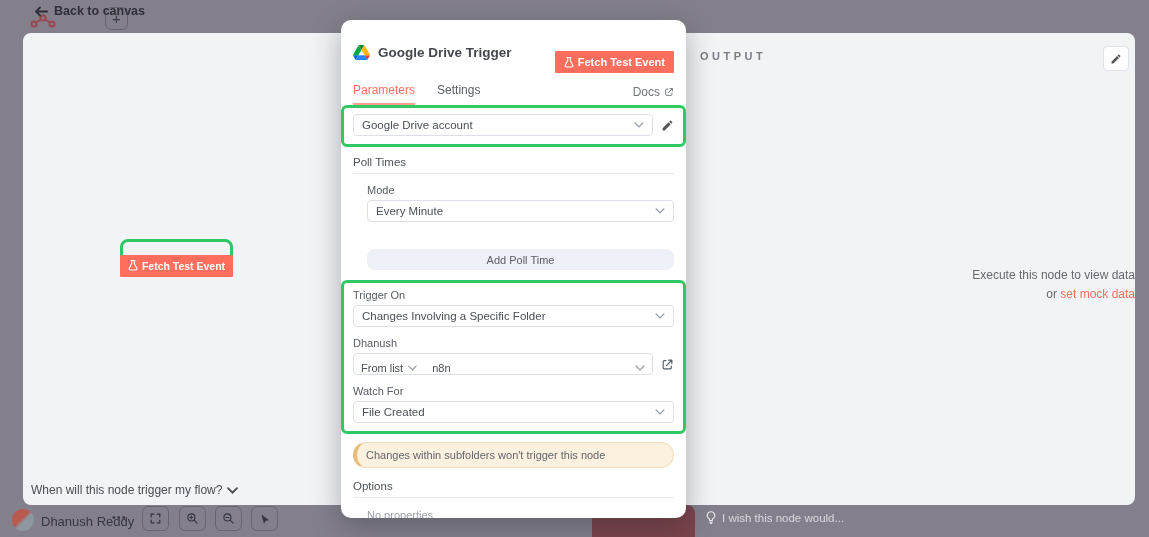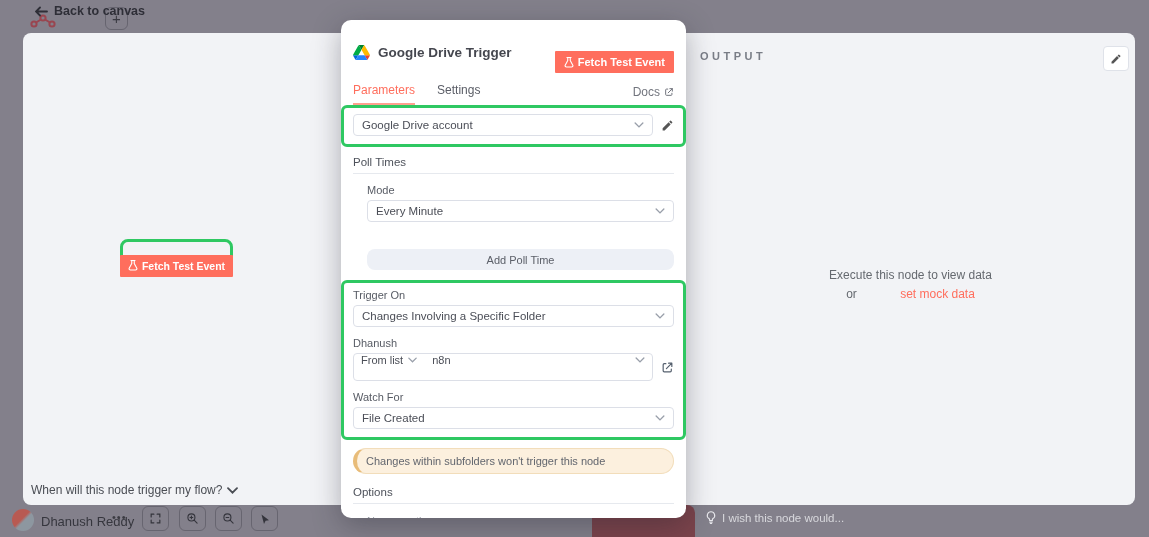--- a/index.html
+++ b/index.html
@@ -28,23 +28,23 @@
                  display:flex; align-items:center; justify-content:center; z-index:3; }
   .btn-orange-sm { background:#ff6e5d; color:#fff; font-size:10.5px; font-weight:600;
                    border:none; border-radius:1px; padding:5px 8px; display:flex; align-items:center;
                    gap:4px; cursor:pointer; white-space:nowrap;margin-top:20px; }
   
   .output-title { position:absolute; left:700px; top:50px; font-size:11px; font-weight:700;
                   letter-spacing:3.5px; color:#797d86; }
   .output-edit { position:absolute; left:1103px; top:46px; width:26px; height:25px; background:#fff;
                  border:1px solid #dfe2e9; border-radius:4px; display:flex; align-items:center;
                  justify-content:center; color:#555; cursor:pointer; }
-  .output-empty { position:absolute; left:686px; top:266px; width:449px; text-align:center;
+  .output-empty { position:absolute; left:686px; top:266px; width:449px; text-align:right;
                   font-size:12px; color:#65696f; line-height:1.55; }
-  .output-empty a { color:#ff6e5d; text-decoration:none; cursor:pointer;margin-left:40px; }
+  .output-empty a { color:#ff6e5d; text-decoration:none; cursor:pointer; }
   
   .modal { position:absolute; left:341px; top:20px; width:345px; height:498px; background:#fff;
            border-radius:10px; box-shadow:0 8px 28px rgba(35,35,45,.35); z-index:10; overflow:hidden; }
   .m-header { display:flex; align-items:center; gap:8px; padding:11px 12px 5px; }
   .m-title { font-size:13.5px; font-weight:700; color:#45474f; }
   .m-header .btn-orange-sm { margin-left:auto; font-size:11px; padding:5px 9px; }
   .m-tabs { display:flex; align-items:center; gap:22px; padding:0 12px; font-size:12px; color:#5a5d66; }
   .m-tab { padding:5px 0 6px; cursor:pointer; border-bottom:2px solid transparent; }
   .m-tab.active { color:#ff6e5d; border-bottom-color:#ffa08f; }
   .m-docs { margin-left:auto; display:flex; align-items:center; gap:4px; color:#72757e; cursor:pointer; }
@@ -54,22 +54,22 @@
          display:flex; align-items:center; padding:0 8px; font-size:11.5px; color:#4b4e57;
          cursor:pointer; }
   .sel .txt { flex:1; overflow:hidden; white-space:nowrap; }
   .sel .chev { color:#9aa0ab; flex:none; }
   .row { display:flex; align-items:center; gap:8px; }
   .content { padding:0 12px; }
   .sect { margin-top:9px; font-size:11.5px; color:#4e525b; padding-bottom:5px; border-bottom:1px solid #e6e9ee; }
   .indent { margin-left:14px; }
   .btn-ghost { height:21px; background:#edf0f6; border:none; border-radius:8px; width:100%;
                font-size:11px; color:#5c6069; font-family:inherit; cursor:pointer; }
-  .combo { display:flex; flex:1; height:28px; border:1px solid #dcdfe7; border-radius:4px; background:#fff;
-           align-items:flex-start; overflow:hidden; }
+  .combo { display:flex; flex:1; height:22px; border:1px solid #dcdfe7; border-radius:4px; background:#fff;
+           align-items:flex-end; overflow:hidden; }
   .combo .part { display:flex; align-items:center; padding:0 7px; font-size:11px; color:#4b4e57; gap:5px; cursor:pointer; }
   .combo .divider { width:1px; background:#e3e6ec; }
   .warning { margin:8px 12px 0; background:#fcf0de; border:1px solid #f2ddba; border-left:4px solid #e8bc79;
              border-radius:13px; padding:6px 9px; font-size:11px; color:#62666e; }
   .no-props { margin:11px 0 0 14px; font-size:11px; color:#9aa0a8; }
   
   .avatar { position:absolute; left:12px; top:509px; width:22px; height:22px; border-radius:50%;
             background:linear-gradient(135deg,#b85a52 0 45%, #8d97a0 55% 100%); cursor:pointer; }
   .uname { position:absolute; left:41px; top:514px; font-size:13px; color:#36363e; font-weight:500; }
   .udots { position:absolute; left:112px; top:511px; font-size:11px; color:#3b3b42; letter-spacing:1px; cursor:pointer; }

